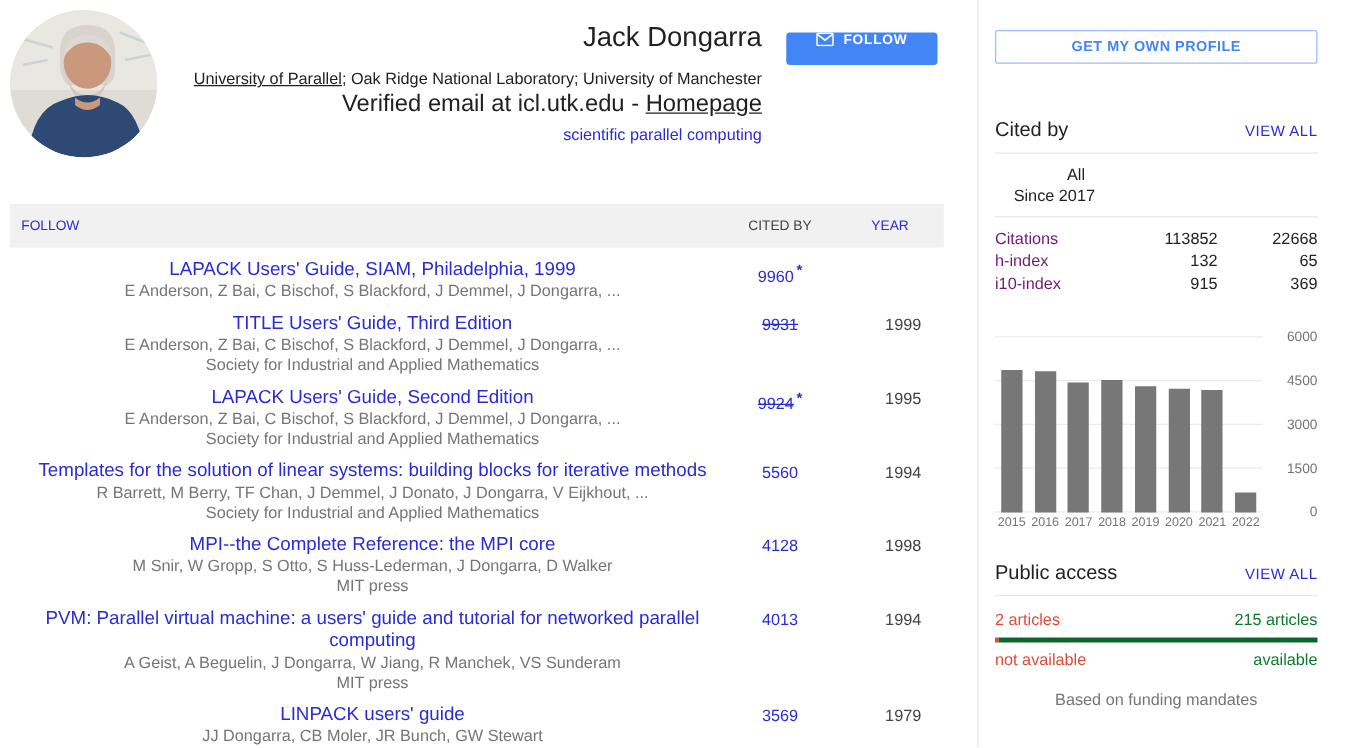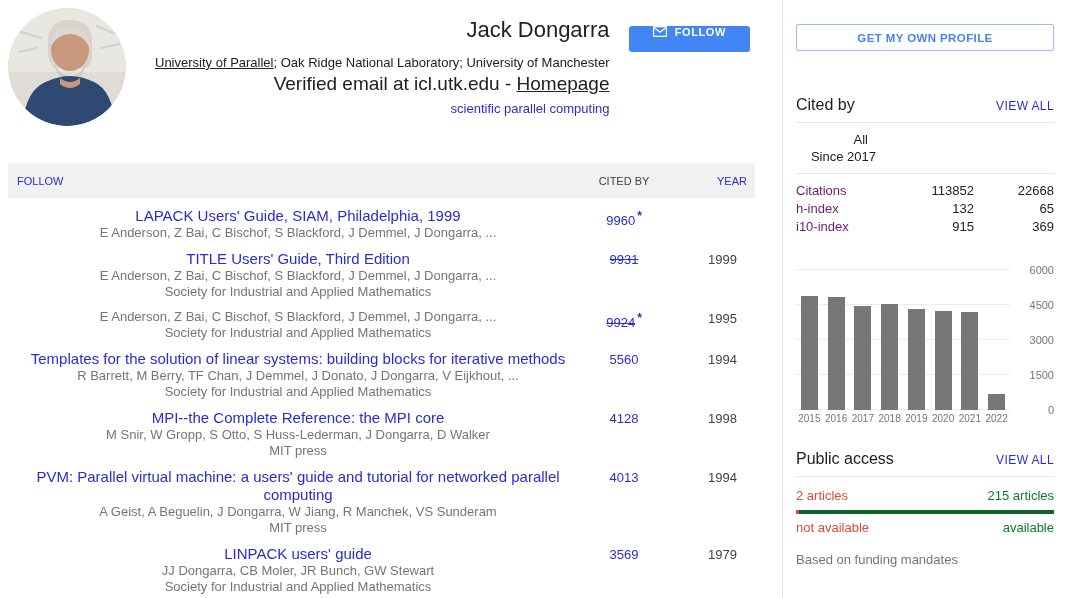--- a/index.html
+++ b/index.html
@@ -24,21 +24,21 @@
   .pinterest{font-size:13px;color:var(--blue);cursor:pointer;display:inline-block;}
   .follow-btn{position:absolute;top:26px;right:32px;background:var(--gblue);
     color:#fff;border:none;border-radius:3px;height:26px;padding:0 24px;
     font-size:11px;font-weight:bold;letter-spacing:.6px;display:flex;
     align-items:flex-start;gap:8px;cursor:pointer;font-family:inherit;}
 
   .pubs{margin-top:37px;width:747px;}
   .pub-head{display:flex;background:#f1f1f1;height:35px;align-items:center;font-size:11px;}
   .col-title{flex:1;padding-left:9px;color:var(--blue);cursor:pointer;}
   .col-cited{width:90px;text-align:center;color:#424242;cursor:pointer;}
-  .col-year{width:86px;text-align:right;padding-right:8px;color:var(--blue);cursor:pointer;}
+  .col-year{width:86px;text-align:right;padding-right:28px;color:var(--blue);cursor:pointer;}
   .pub-row{display:flex;padding-top:9px;align-items:flex-start;}
   .pub-main{flex:1;padding-left:9px;text-align:center;}
   .pub-title{font-size:15px;line-height:18px;color:var(--blue);cursor:pointer;}
   .pub-meta{font-size:13px;line-height:16px;color:var(--gray);}
   .pub-cited{width:90px;text-align:center;font-size:13px;padding-top:2px;white-space:nowrap;}
   .pub-cited .num{color:var(--blue);cursor:pointer;}
   .pub-cited .num.struck{text-decoration:line-through;}
   .pub-cited sup{color:var(--blue);font-size:12px;font-weight:bold;margin-left:2px;}
   .pub-year{width:86px;text-align:right;padding-right:18px;font-size:13px;color:#424242;padding-top:2px;}
 
@@ -154,20 +154,21 @@
           <div class="pub-meta venue">Society for Industrial and Applied Mathematics</div>
         </div>
         <div class="pub-cited">
           <span class="num struck">9931</span>
         </div>
         <div class="pub-year">1999</div>
       </div>
 
       <div class="pub-row">
         <div class="pub-main">
+          <div class="pub-title">LAPACK Users' Guide, Second Edition</div>
           <div class="pub-meta authors">E Anderson, Z Bai, C Bischof, S Blackford, J Demmel, J Dongarra, ...</div>
           <div class="pub-meta venue">Society for Industrial and Applied Mathematics</div>
         </div>
         <div class="pub-cited">
           <span class="num struck">9924</span><sup class="star">*</sup>
         </div>
         <div class="pub-year">1995</div>
       </div>
 
       <div class="pub-row">
@@ -303,21 +304,21 @@
         <div class="chart-ylab" id="chart-ylab">
             <span style="bottom: calc(0%); transform: translateY(50%);">0</span>
             <span style="bottom: calc(25%); transform: translateY(50%);">1500</span>
             <span style="bottom: calc(50%); transform: translateY(50%);">3000</span>
             <span style="bottom: calc(75%); transform: translateY(50%);">4500</span>
             <span style="bottom: calc(100%); transform: translateY(50%);">6000</span>
           </div>
       </div>
     </div>
 
-    <div class="section" style="margin-top:26px;">
+    <div class="section" style="margin-top:26px;text-align:center;">
       <div class="section-head">
         <span class="section-title">Public access</span>
         <span class="view-all">VIEW ALL</span>
       </div>
       <div class="pa-counts">
         <span class="pa-na">2 articles</span>
         <span class="pa-av">215 articles</span>
       </div>
       <div class="pa-bar">
         <div class="pa-bar-red" id="pa-red" style="width: 1%;"></div>

